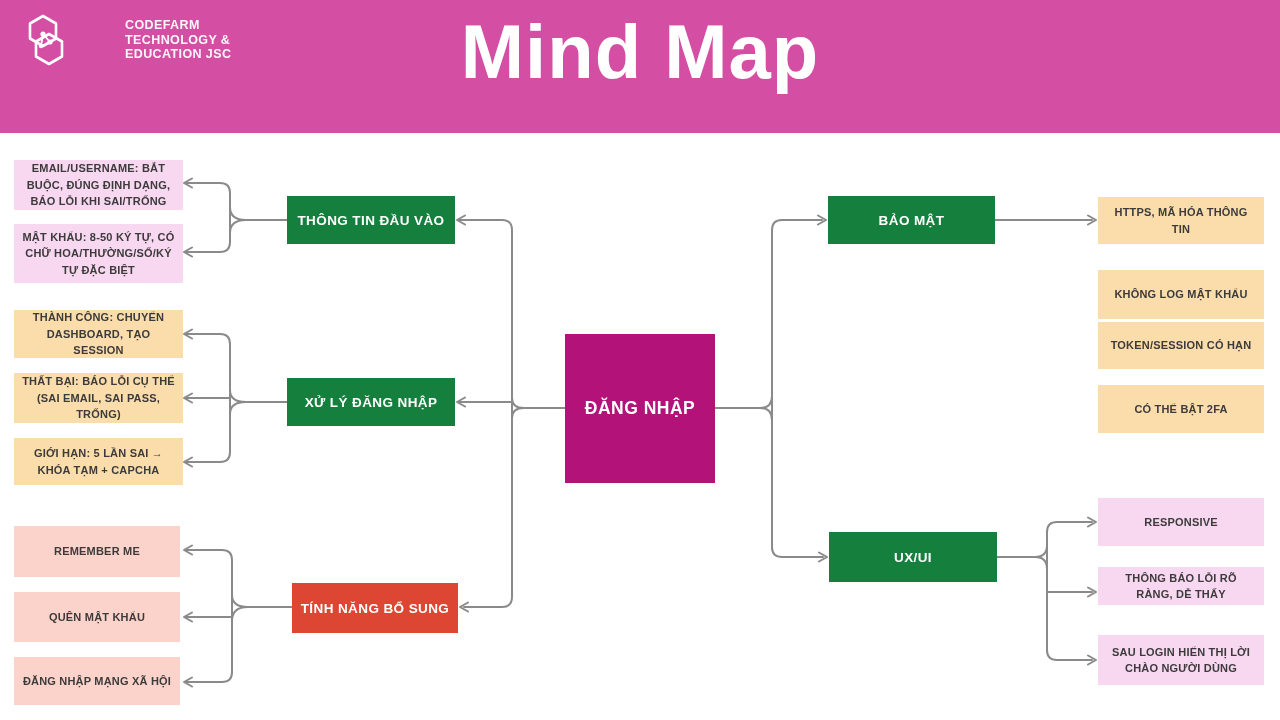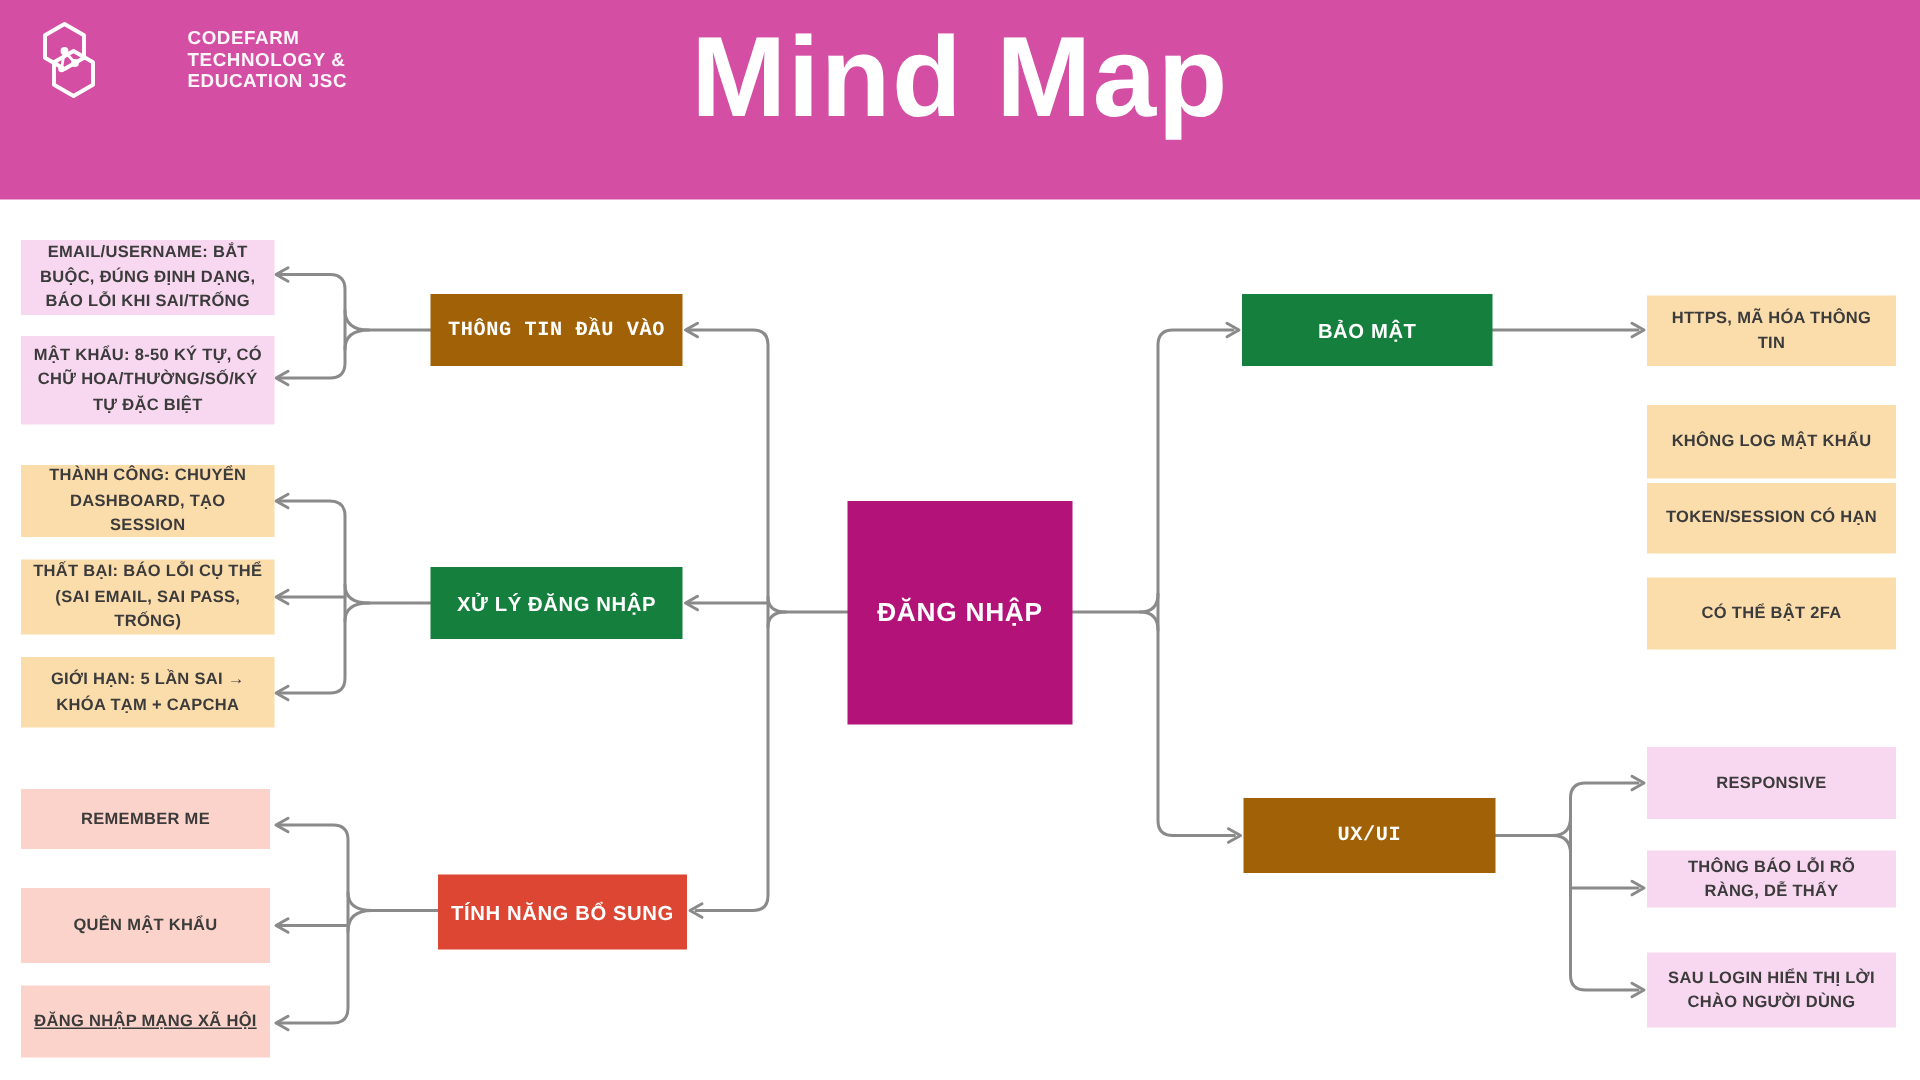--- a/index.html
+++ b/index.html
@@ -37,21 +37,21 @@
     line-height:1.5;letter-spacing:0.2px;padding:4px 8px;
   }
   .branch{
     font-size:13.5px;font-weight:600;color:#ffffff;letter-spacing:0.4px;
     padding:4px 8px;
   }
   .center-node{
     font-size:17.5px;font-weight:600;color:#ffffff;letter-spacing:0.5px;
   }
   .bg-center {background:#b31378;}
-  .bg-magenta{background:#a16207;font-family:Liberation Mono, monospace;}
+  .bg-magenta{background:#15803d;}
   .bg-orange {background:#15803d;}
   .bg-red    {background:#dc4632;}
   .bg-lpink  {background:#f8d7f0;}
   .bg-lorange{background:#fbdcab;}
   .bg-lsalmon{background:#fcd3ca;}
   
   .wires{position:absolute;left:0;top:0;z-index:1;}
   .wires path{stroke:#8a8a8a;stroke-width:2;fill:none;stroke-linecap:round;stroke-linejoin:round;}
 </style>
 </head>
@@ -142,23 +142,23 @@
 <div class="node branch bg-orange" style="left:828px;top:196px;width:167px;height:48px;">BẢO MẬT</div>
 <div class="node branch bg-magenta" style="left:829px;top:532px;width:168px;height:50px;">UX/UI</div>
 
 <div class="node child bg-lpink" style="left:14px;top:160px;width:169px;height:50px;">EMAIL/USERNAME: BẮT BUỘC, ĐÚNG ĐỊNH DẠNG, BÁO LỖI KHI SAI/TRỐNG</div>
 <div class="node child bg-lpink" style="left:14px;top:224px;width:169px;height:59px;">MẬT KHẨU: 8-50 KÝ TỰ, CÓ CHỮ HOA/THƯỜNG/SỐ/KÝ TỰ ĐẶC BIỆT</div>
 
 <div class="node child bg-lorange" style="left:14px;top:310px;width:169px;height:48px;">THÀNH CÔNG: CHUYỂN DASHBOARD, TẠO SESSION</div>
 <div class="node child bg-lorange" style="left:14px;top:373px;width:169px;height:50px;">THẤT BẠI: BÁO LỖI CỤ THỂ (SAI EMAIL, SAI PASS, TRỐNG)</div>
 <div class="node child bg-lorange" style="left:14px;top:438px;width:169px;height:47px;">GIỚI HẠN: 5 LẦN SAI → KHÓA TẠM + CAPCHA</div>
 
-<div class="node child bg-lsalmon" style="left:14px;top:526px;width:166px;height:40px;">REMEMBER ME</div>
+<div class="node child bg-lsalmon" style="left:14px;top:526px;width:166px;height:51px;">REMEMBER ME</div>
 <div class="node child bg-lsalmon" style="left:14px;top:592px;width:166px;height:50px;">QUÊN MẬT KHẨU</div>
-<div class="node child bg-lsalmon" style="left:14px;top:657px;width:166px;height:48px;text-decoration:underline;">ĐĂNG NHẬP MẠNG XÃ HỘI</div>
+<div class="node child bg-lsalmon" style="left:14px;top:657px;width:166px;height:48px;">ĐĂNG NHẬP MẠNG XÃ HỘI</div>
 
 <div class="node child bg-lorange" style="left:1098px;top:197px;width:166px;height:47px;">HTTPS, MÃ HÓA THÔNG TIN</div>
 <div class="node child bg-lorange" style="left:1098px;top:270px;width:166px;height:49px;">KHÔNG LOG MẬT KHẨU</div>
 <div class="node child bg-lorange" style="left:1098px;top:322px;width:166px;height:47px;">TOKEN/SESSION CÓ HẠN</div>
 <div class="node child bg-lorange" style="left:1098px;top:385px;width:166px;height:48px;">CÓ THỂ BẬT 2FA</div>
 
 <div class="node child bg-lpink" style="left:1098px;top:498px;width:166px;height:48px;">RESPONSIVE</div>
 <div class="node child bg-lpink" style="left:1098px;top:567px;width:166px;height:38px;">THÔNG BÁO LỖI RÕ RÀNG, DỄ THẤY</div>
 <div class="node child bg-lpink" style="left:1098px;top:635px;width:166px;height:50px;">SAU LOGIN HIỂN THỊ LỜI CHÀO NGƯỜI DÙNG</div>
 

